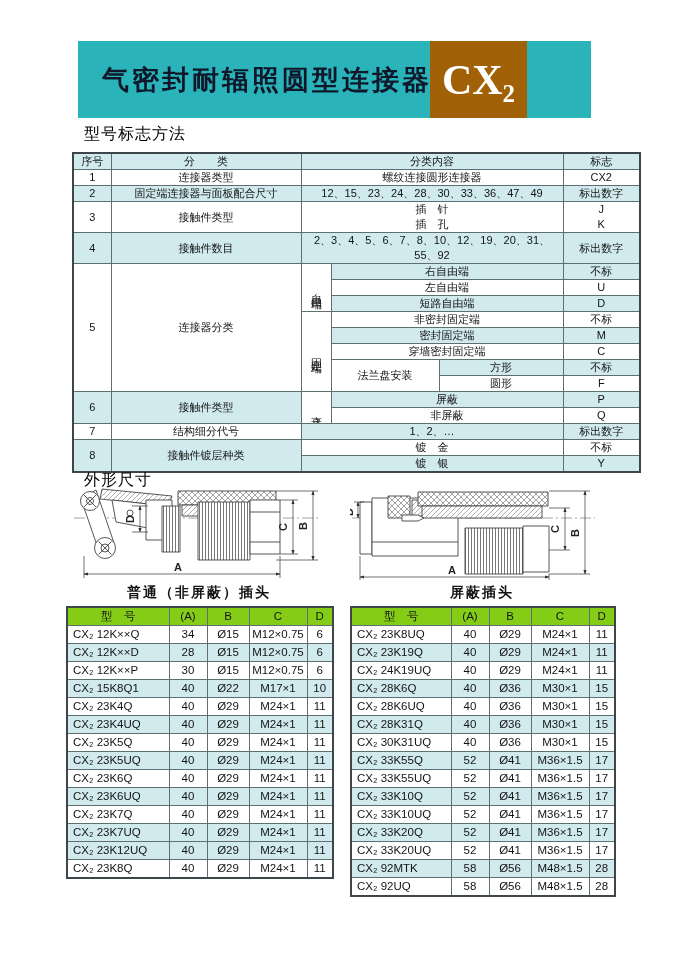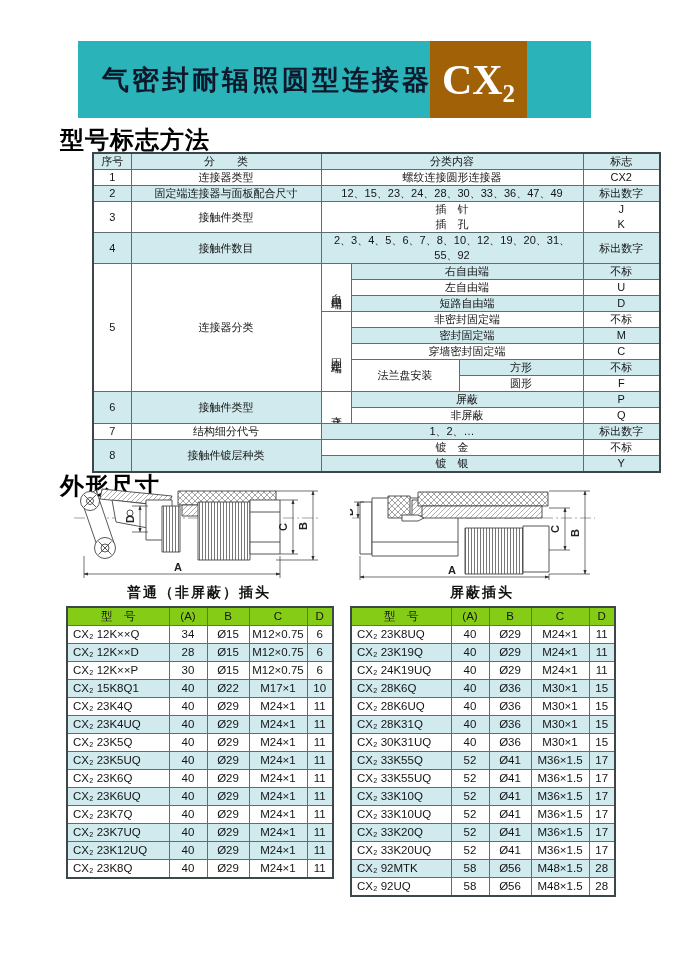--- a/index.html
+++ b/index.html
@@ -23,31 +23,31 @@
   .cx2-box {
     position:absolute; left:352px; top:0; width:97px; height:77px;
     background:#a16207; display:flex; align-items:center; justify-content:center;
     color:#fff; font-family:"Liberation Serif","DejaVu Serif",serif;
     font-weight:bold; font-size:42px; line-height:1;
   }
   .cx2-box .sub2 { font-size:25px; align-self:flex-end; margin-bottom:12px; }
 
   
   .section-title {
-    position:absolute; left:60px; font-size:24px; font-weight:bold;
+    position:absolute; left:84px; font-size:16px; font-weight:normal;
     letter-spacing:1px; color:#000;
   }
   #title-marking { top:124px; }
   #title-dims    { top:470px; }
 
   
   #marking-table {
     position:absolute; left:72px; top:152px; width:567px;
     border-collapse:collapse; table-layout:fixed;
-    font-size:11px; border:2px solid #3d4749;margin-left:20px;
+    font-size:11px; border:2px solid #3d4749;
   }
   #marking-table td {
     border:1px solid #5f6e70; text-align:center; vertical-align:middle;
     padding:0 2px; height:16px; line-height:15px; overflow:hidden;
   }
   td.b { background:#d0eaee; }
   .vcell span {
     writing-mode:vertical-rl; text-orientation:upright;
     display:inline-block; letter-spacing:2px; line-height:1;
   }

